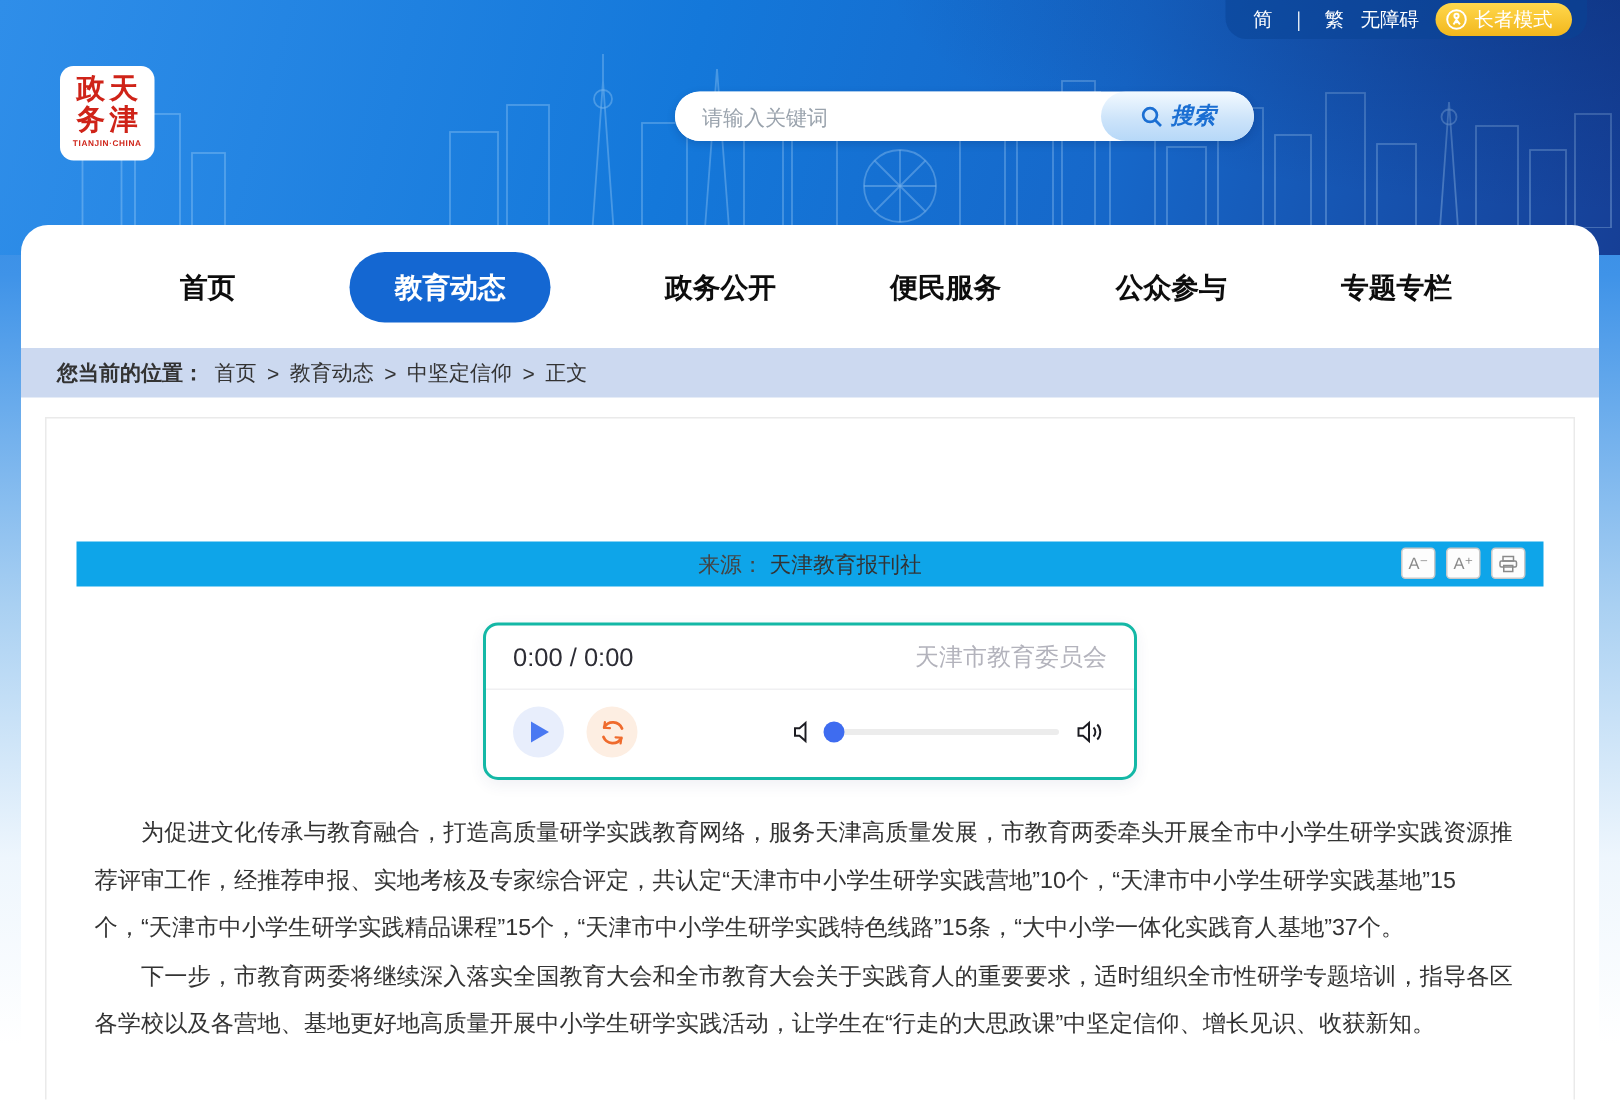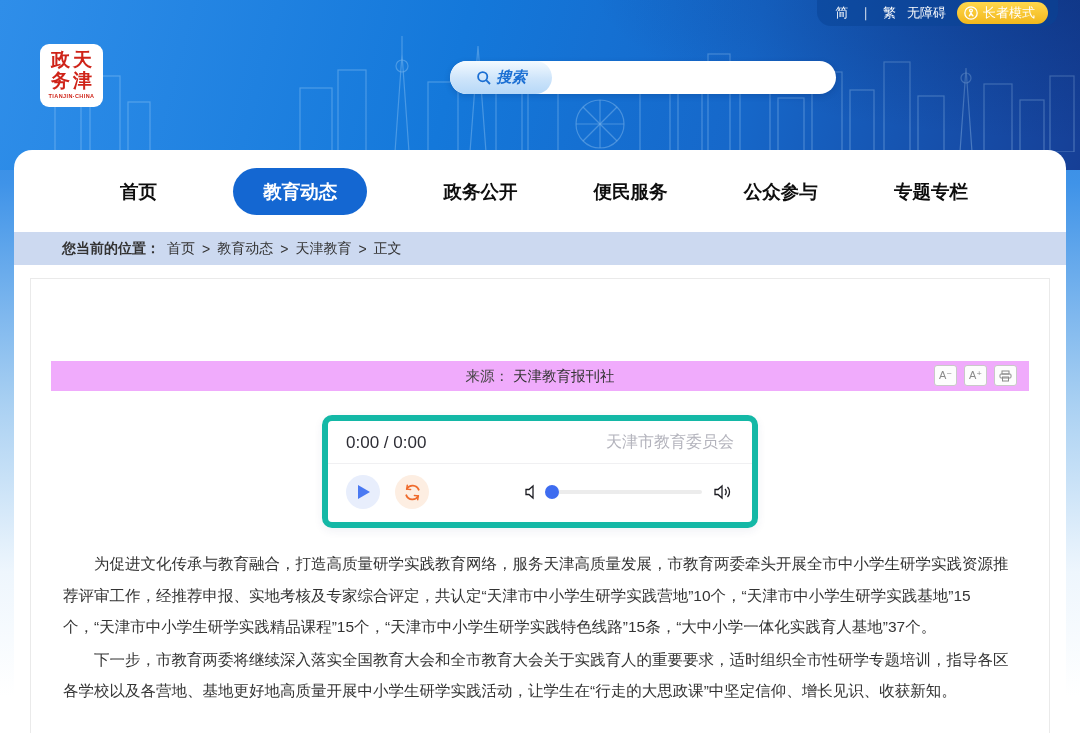--- a/index.html
+++ b/index.html
@@ -37,36 +37,36 @@
   .search input::placeholder { color:#9aa3ad; }
   .search-btn { width:102px; height:33px; border:none; cursor:pointer; border-radius:17px;
     background:linear-gradient(180deg,#f3faff 0%,#cde4fa 55%,#b6d8f8 100%);
     color:#1b6fd3; font-size:15px; font-weight:bold; display:flex; align-items:center; justify-content:center; gap:5px;
     font-family:"Liberation Sans","DejaVu Sans",sans-serif;font-style:italic; }
   
   .card { position:relative; margin:-20px 14px 0; background:#fff; border-radius:18px 18px 0 0; min-height:600px; z-index:3; }
   .nav { height:82px; display:flex; align-items:center; justify-content:space-between; padding:0 98px 0 106px; }
   .nav-item { font-size:18.5px; font-weight:bold; color:#0d0d0d; cursor:pointer; white-space:nowrap; }
   .nav-item.active { background:#1467d2; color:#fff; padding:11px 30px; border-radius:25px; }
-  .breadcrumb { height:33px; background:#ccd9f0; display:flex; align-items:center; padding-left:48px;
+  .breadcrumb { height:33px; background:#ccd9f0; display:flex; align-items:center; padding-left:24px;
     font-size:14px; color:#333; gap:7px; }
   .bc-label { font-weight:bold; }
   .bc-link { cursor:pointer; }
   
   .article { margin:13px 16px 0; border:1px solid #eaeaea; padding:36px 20px 40px; min-height:430px; background:#fff; }
   .a-title { text-align:center; font-size:20px; font-weight:bold; color:#333; letter-spacing:1px; }
-  .meta { margin-top:46px; height:30px; background:#f0abfc; position:relative;
+  .meta { margin-top:46px; height:30px; background:#0ea5e9; position:relative;
     display:flex; align-items:center; justify-content:center; gap:35px; font-size:14.5px; color:#444; }
   .meta b { font-weight:normal; color:#333; }
   .meta-item { display:flex; gap:4px; }
   .meta-tools { position:absolute; right:12px; top:4px; display:flex; gap:7px; }
   .tool { width:23px; height:21px; border:1px solid #c9c9c9; border-radius:3px; background:#fdfdfd;
     color:#8a8a8a; font-size:11px; display:flex; align-items:center; justify-content:center; cursor:pointer; }
   
-  .player { width:436px; margin:24px auto 0; border:6px solid #14b8a6; border-radius:10px;
+  .player { width:436px; margin:24px auto 0; border:2px solid #14b8a6; border-radius:10px;
     box-shadow:0 3px 10px rgba(40,60,120,.07); background:#fff; }
   .p-row1 { display:flex; justify-content:space-between; align-items:center; padding:11px 18px 10px; border-bottom:1px solid #f0f0f2; }
   .p-time { font-size:17px; color:#2d2d35; }
   .p-cap { font-size:16px; color:#b3b3bc; }
   .p-row2 { display:flex; align-items:center; gap:15px; padding:11px 18px 13px; }
   .cbtn { width:34px; height:34px; border-radius:50%; border:none; cursor:pointer; display:flex; align-items:center; justify-content:center; }
   .play { background:#e8eefc; }
   .loop { background:#fdeee2; }
   .vol { margin-left:auto; display:flex; align-items:center; gap:11px; }
   .slider { position:relative; width:150px; height:4px; background:#ececec; border-radius:2px; cursor:pointer; }
@@ -135,20 +135,21 @@
         <span>政</span>
         <span>天</span>
         <span>务</span>
         <span>津</span>
       </div>
       <div class="seal-cap">TIANJIN·CHINA</div>
     </div>
   </div>
 
   <div class="search">
+    <input type="text" placeholder="请输入关键词" style="">
     <button class="search-btn">
       <svg width="16" height="16" viewBox="0 0 16 16" fill="none" stroke="#1b6fd3" stroke-width="1.8">
         <circle cx="6.7" cy="6.7" r="4.6"></circle>
           <line x1="10.2" y1="10.2" x2="14" y2="14"></line>
       </svg>
       <span>搜索</span>
     </button>
   </div>
 </div>
 
@@ -162,21 +163,21 @@
     <span class="nav-item">公众参与</span>
     <span class="nav-item">专题专栏</span>
   </div>
 
   <div class="breadcrumb">
     <span class="bc-label">您当前的位置：</span>
     <span class="bc-link">首页</span>
     <span>&gt;</span>
     <span class="bc-link">教育动态</span>
     <span>&gt;</span>
-    <span class="bc-link">天津教育</span>
+    <span class="bc-link">中坚定信仰</span>
     <span>&gt;</span>
     <span>正文</span>
   </div>
 
   <div class="article">
 
     <div class="meta">
       <span class="meta-item">
         <span>来源：</span>
         <b>天津教育报刊社</b>

